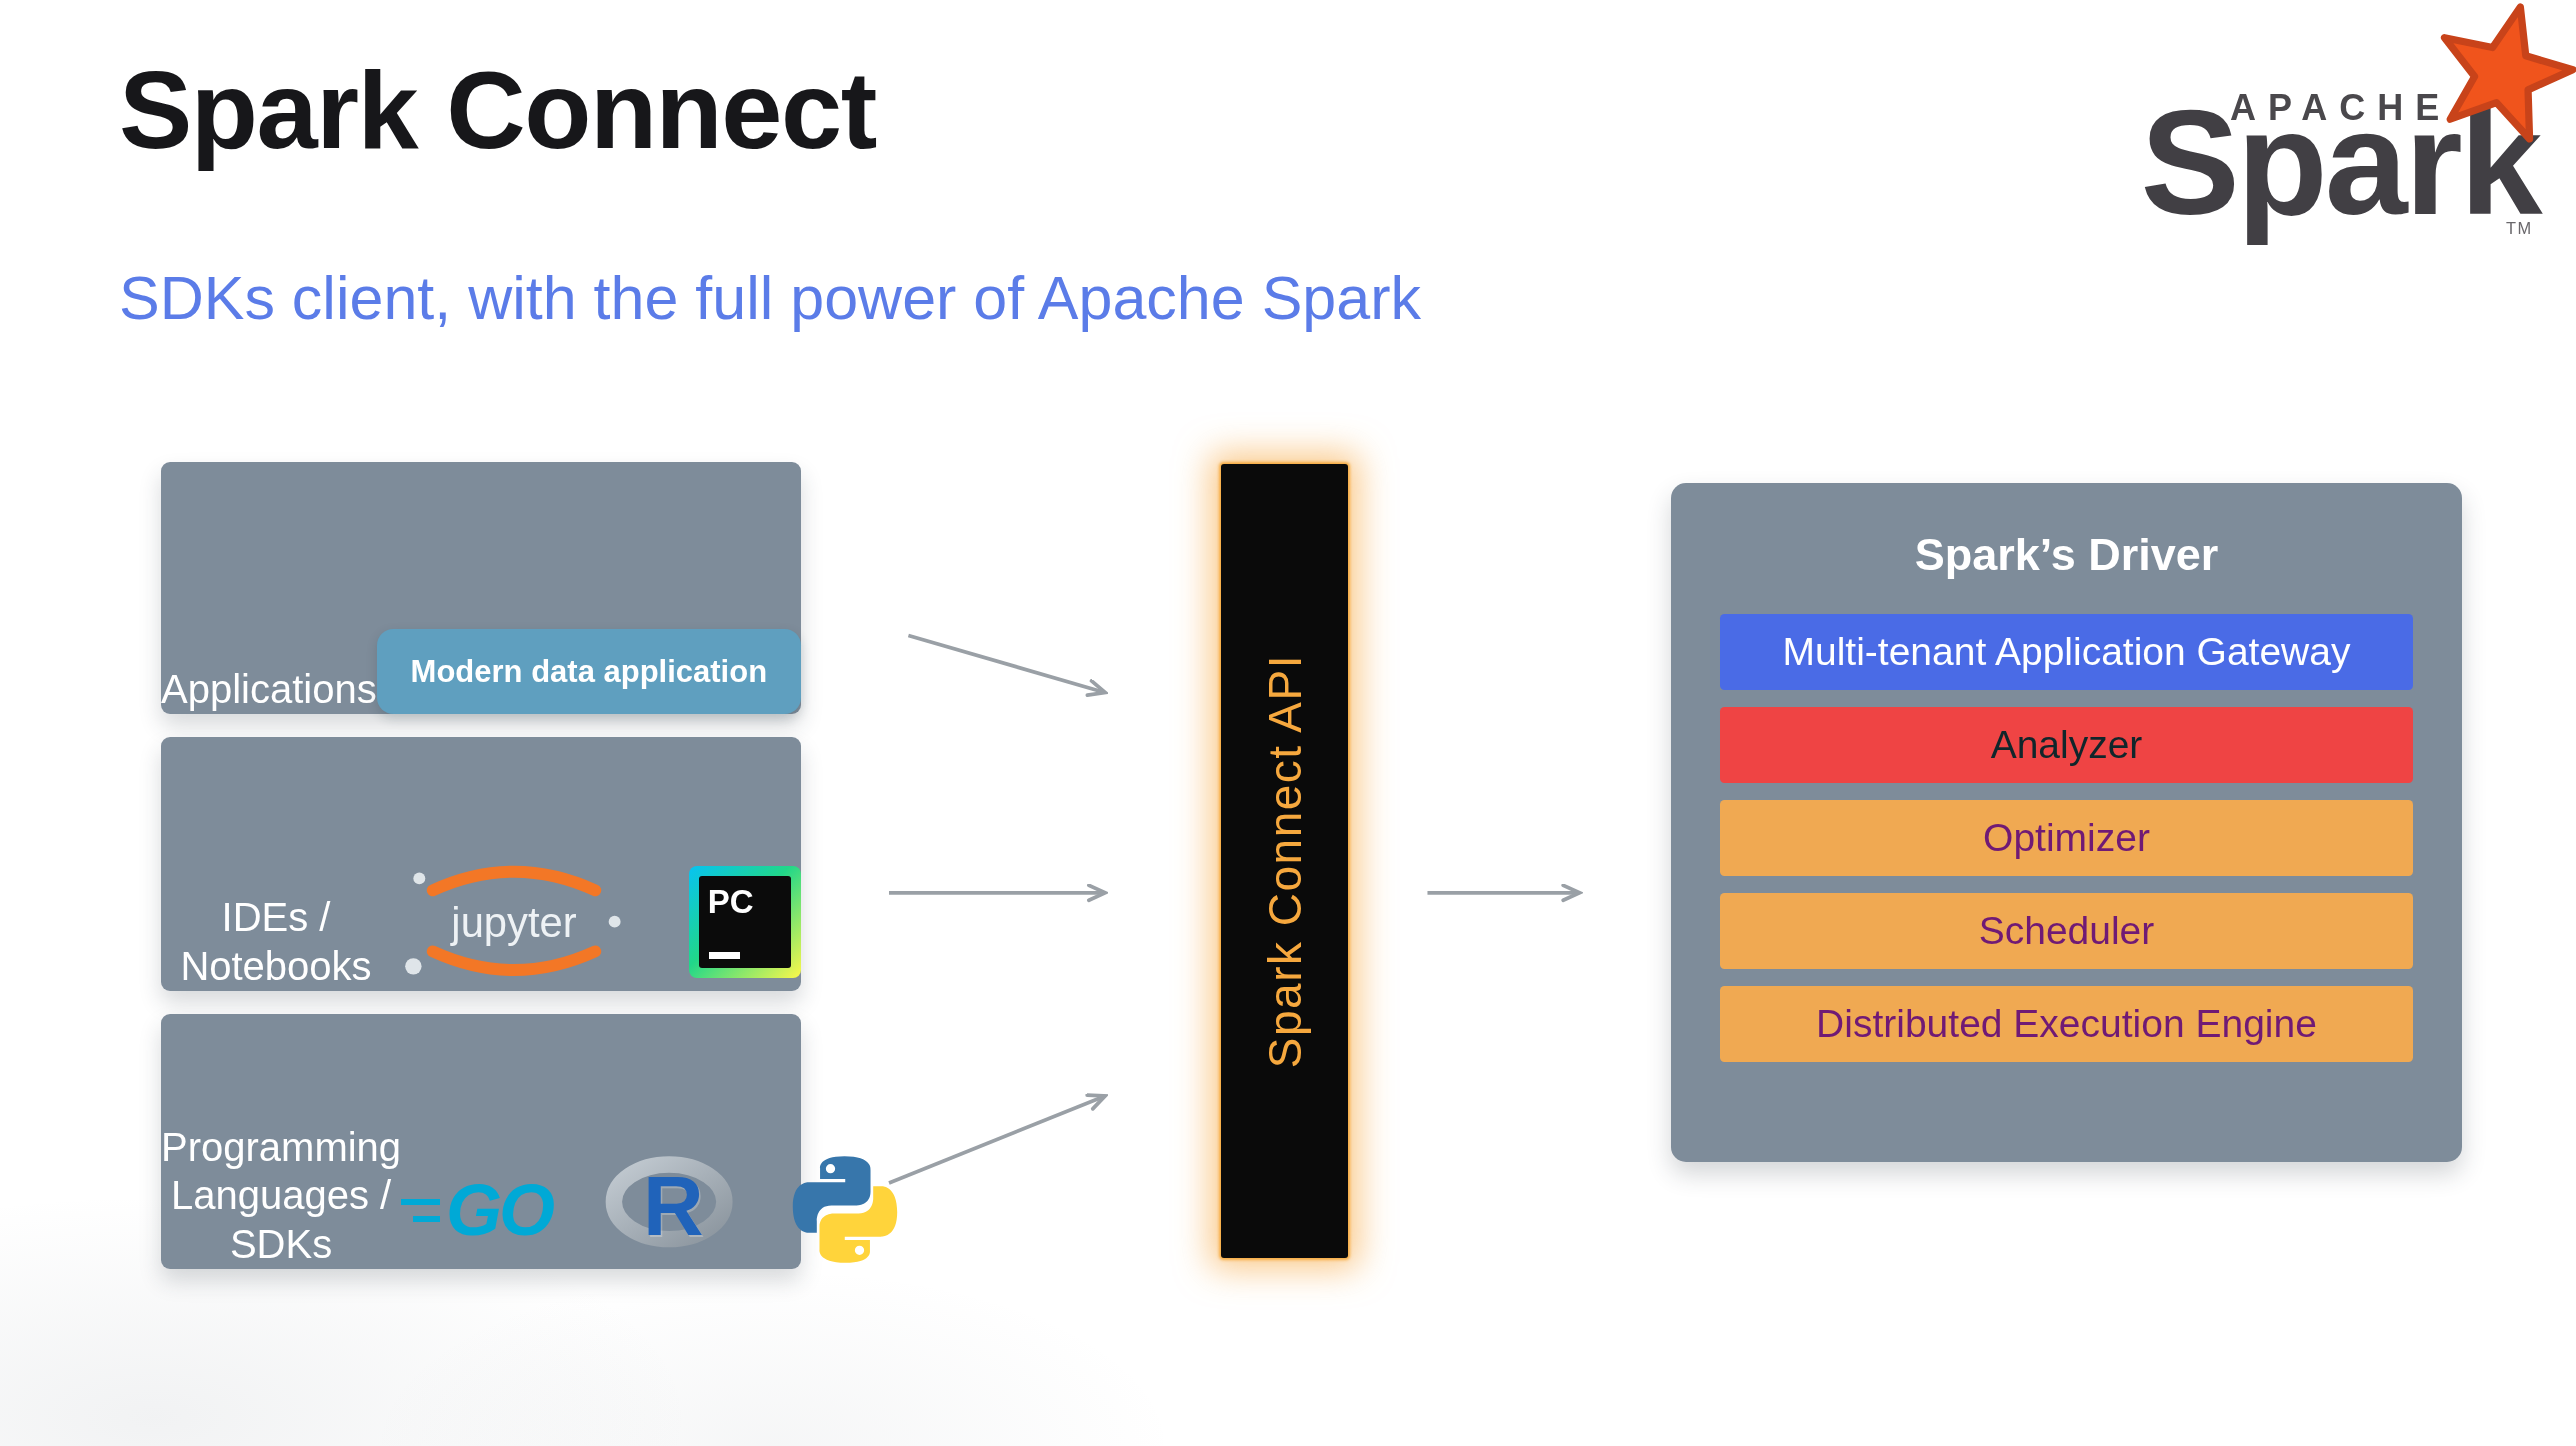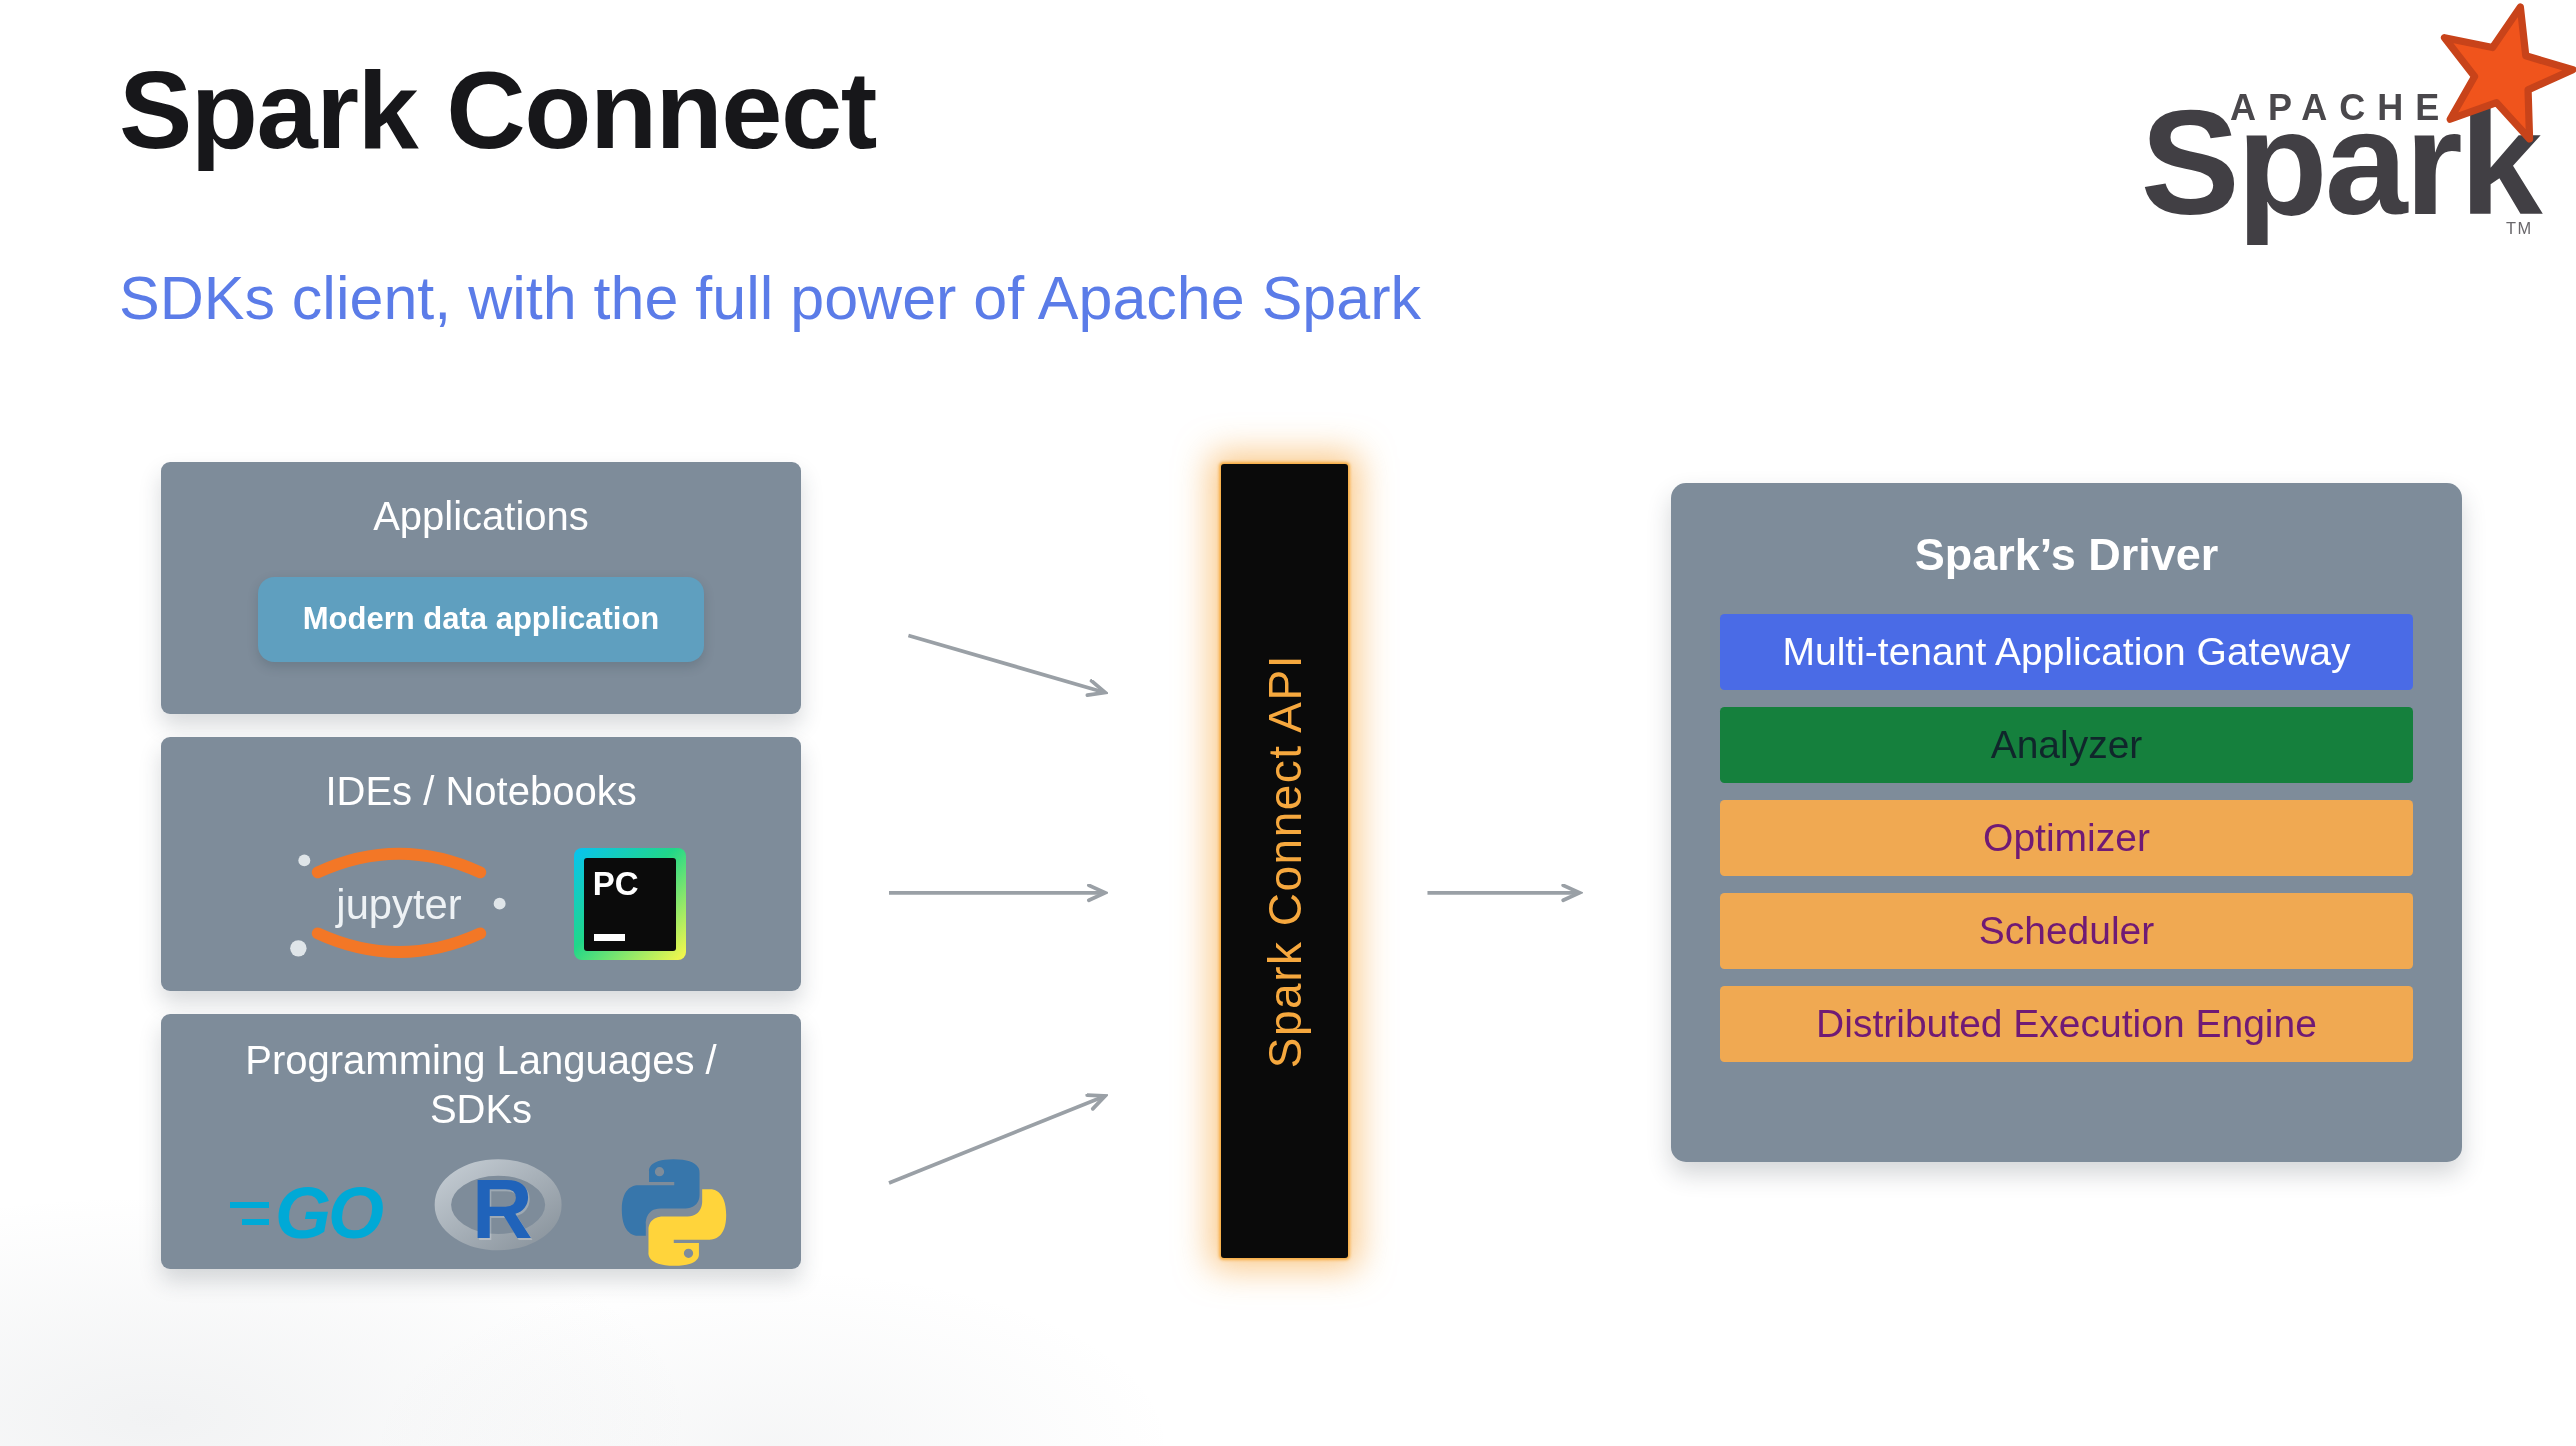--- a/index.html
+++ b/index.html
@@ -39,21 +39,21 @@
     font-size: 149px; font-weight: 700; color: #413f44; letter-spacing: -3px; line-height: 1;
   }
   .spark-tm { position: absolute; left: 388px; top: 213px; font-size: 16.4px; color: #6a686c; letter-spacing: 1.5px; }
   .spark-star { position: absolute; left: 313px; top: -4.5px; width: 145px; height: 145px; }
 
   
   .panel {
     position: absolute; left: 161px; width: 640px;
     background: #7e8c9a; border-radius: 9px;
     box-shadow: 0 12px 22.4px rgba(40,50,60,0.18);
-    display: flex; flex-direction: column; align-items: center;
+    display: flex; flex-direction: row; align-items: flex-end;
   }
   .panel-applications { top: 462px; height: 252px; }
   .panel-ides        { top: 737px; height: 254px; }
   .panel-languages   { top: 1014px; height: 255px; }
 
   .panel-title {
     margin-top: 30px; text-align: center;
     font-size: 40px; font-weight: 500; color: #ffffff; line-height: 1.22;
     max-width: 567px;
   }
@@ -134,21 +134,21 @@
   .driver-rows {
     position: absolute; left: 49px; right: 49px; top: 131px;
     display: flex; flex-direction: column; gap: 17px;
   }
   .driver-row {
     height: 76px; border-radius: 4.5px;
     display: flex; align-items: center; justify-content: center;
     font-size: 39px; font-weight: 500;
   }
   .row-gateway  { background: #4a6be6; color: #ffffff; }
-  .row-analyzer { background: #15803d; color: #10262b; }
+  .row-analyzer { background: #ef4444; color: #10262b; }
   .row-orange   { background: #f0a952; color: #701a75; }
 
   
   .arrows-layer { position: absolute; left: 0; top: 0; pointer-events: none; }
 </style>
 </head>
 <body>
 
 <div class="slide">
 

